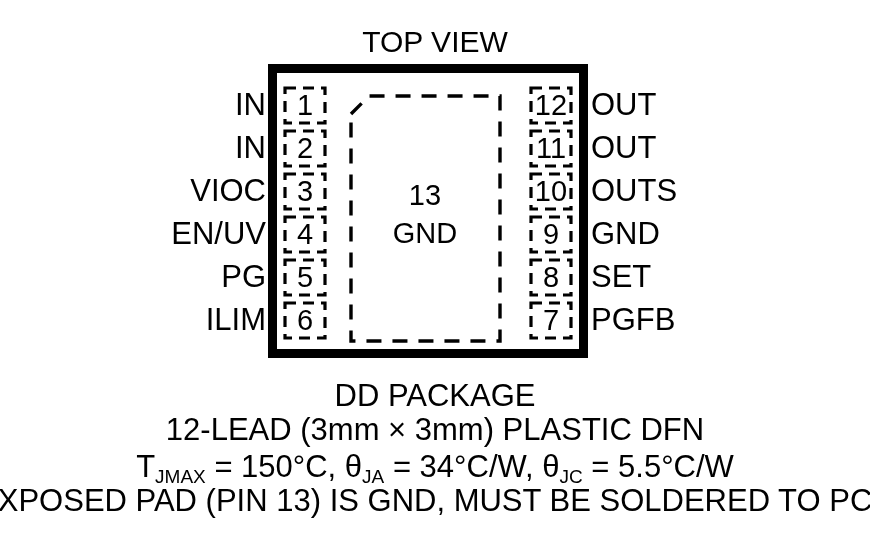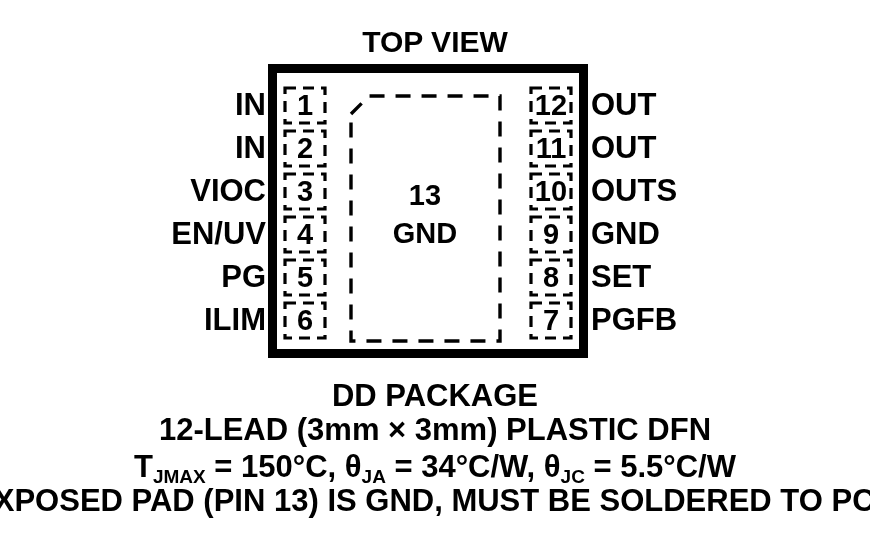--- a/index.html
+++ b/index.html
@@ -11,21 +11,20 @@
     width: 870px;
     height: 545px;
     font-family: "Liberation Sans", sans-serif;
     color: #000000;
     overflow: hidden;
   }
   #diagram-root {
     position: relative;
     width: 870px;
     height: 433px;
-    font-weight: bold;
   }
   svg#package-svg {
     display: block;
     width: 870px;
     height: 545px;
   }
   text {
     font-family: "Liberation Sans", sans-serif;
     fill: #000000;
     stroke: none;

